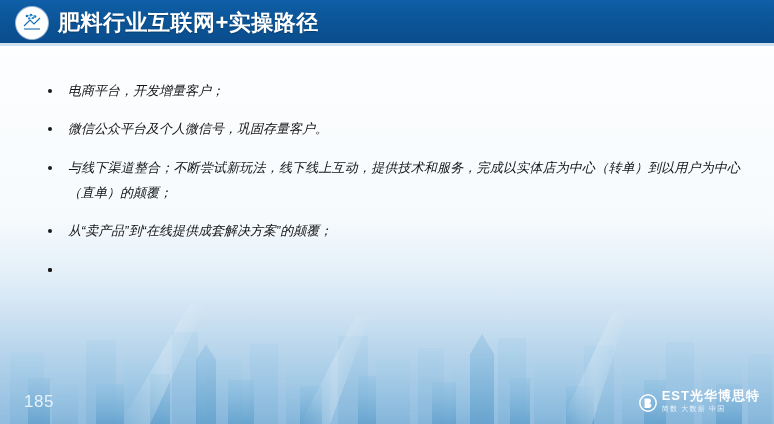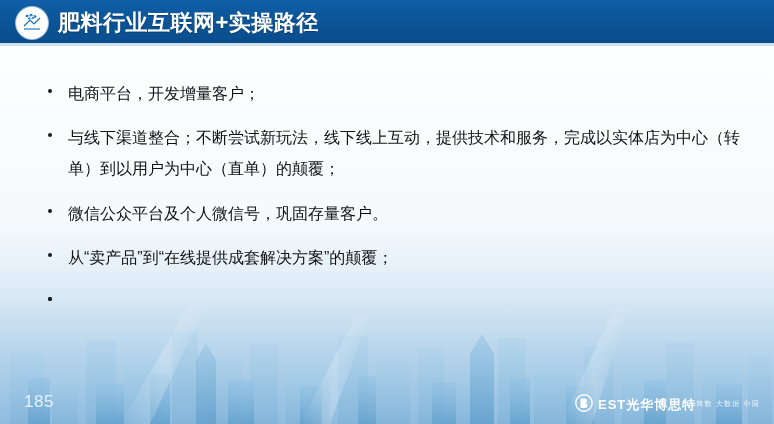--- a/index.html
+++ b/index.html
@@ -85,23 +85,24 @@
   ul.bullets {
     list-style: none;
     margin: 0;
     padding: 0;
   }
   ul.bullets li {
     position: relative;
     padding-left: 28px;
     margin-bottom: 13px;
     color: #121212;
-    font-size: 16px;
+    font-size: 13px;
     line-height: 1.95;
     text-align: justify;
+    font-style: italic;
   }
   ul.bullets li .dot {
     position: absolute;
     left: 8px;
     top: 11px;
     width: 4px;
     height: 4px;
     border-radius: 50%;
     background: #1a1a1a;
   }
@@ -124,21 +125,21 @@
     gap: 5px;
   }
   .brand-mark {
     display: flex;
     align-items: center;
     gap: 3px;
   }
   .brand-mark svg { display: block; }
   .brand-text {
     display: flex;
-    flex-direction: row;
+    flex-direction: column;
     line-height: 1.05;
   }
   .brand-name {
     color: #ffffff;
     font-size: 13px;
     font-weight: bold;
     letter-spacing: 1px;
   }
   .brand-sub {
     color: #eaf3fa;
@@ -246,25 +247,25 @@
   </svg>
 
   <div class="content">
     <ul class="bullets">
       <li>
         <span class="dot"></span>
         <span>电商平台，开发增量客户；</span>
       </li>
       <li>
         <span class="dot"></span>
+        <span>微信公众平台及个人微信号，巩固存量客户。</span>
+      </li>
+      <li>
+        <span class="dot"></span>
         <span>与线下渠道整合；不断尝试新玩法，线下线上互动，提供技术和服务，完成以实体店为中心（转单）到以用户为中心（直单）的颠覆；</span>
-      </li>
-      <li>
-        <span class="dot"></span>
-        <span>微信公众平台及个人微信号，巩固存量客户。</span>
       </li>
       <li>
         <span class="dot"></span>
         <span>从“卖产品”到“在线提供成套解决方案”的颠覆；</span>
       </li>
       <li>
         <span class="dot"></span>
       </li>
       <li>
         <span class="dot"></span>

